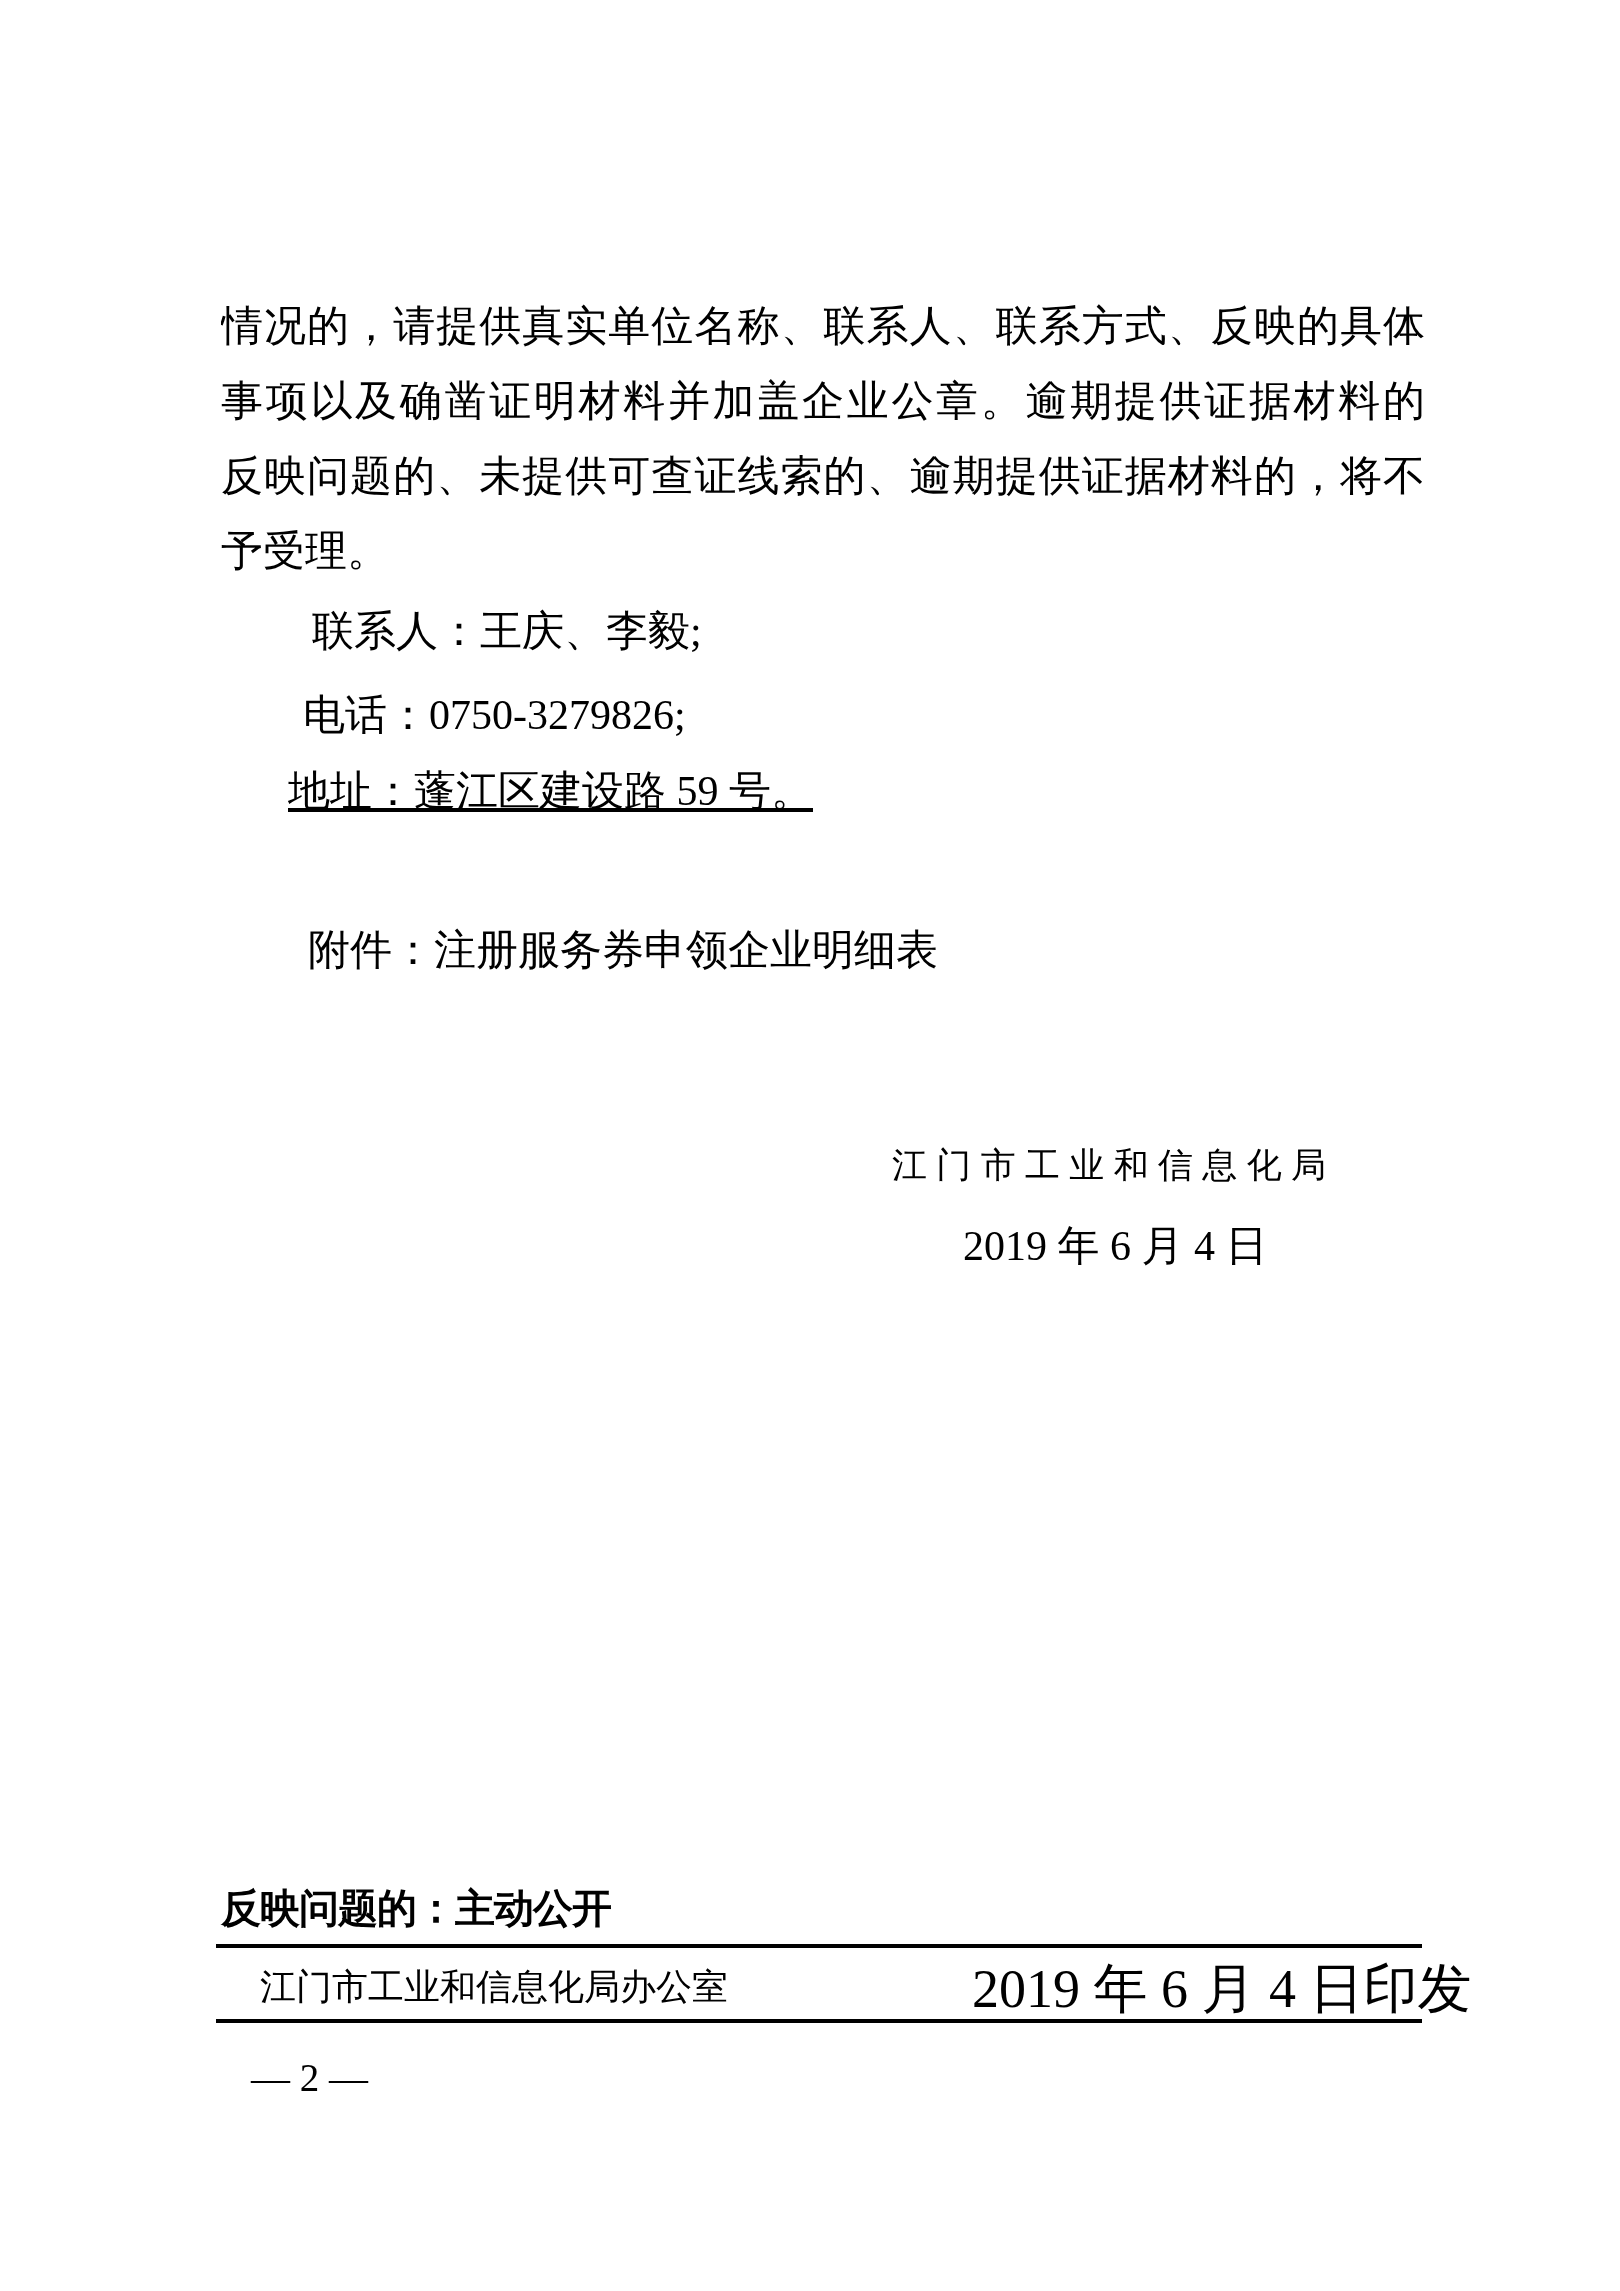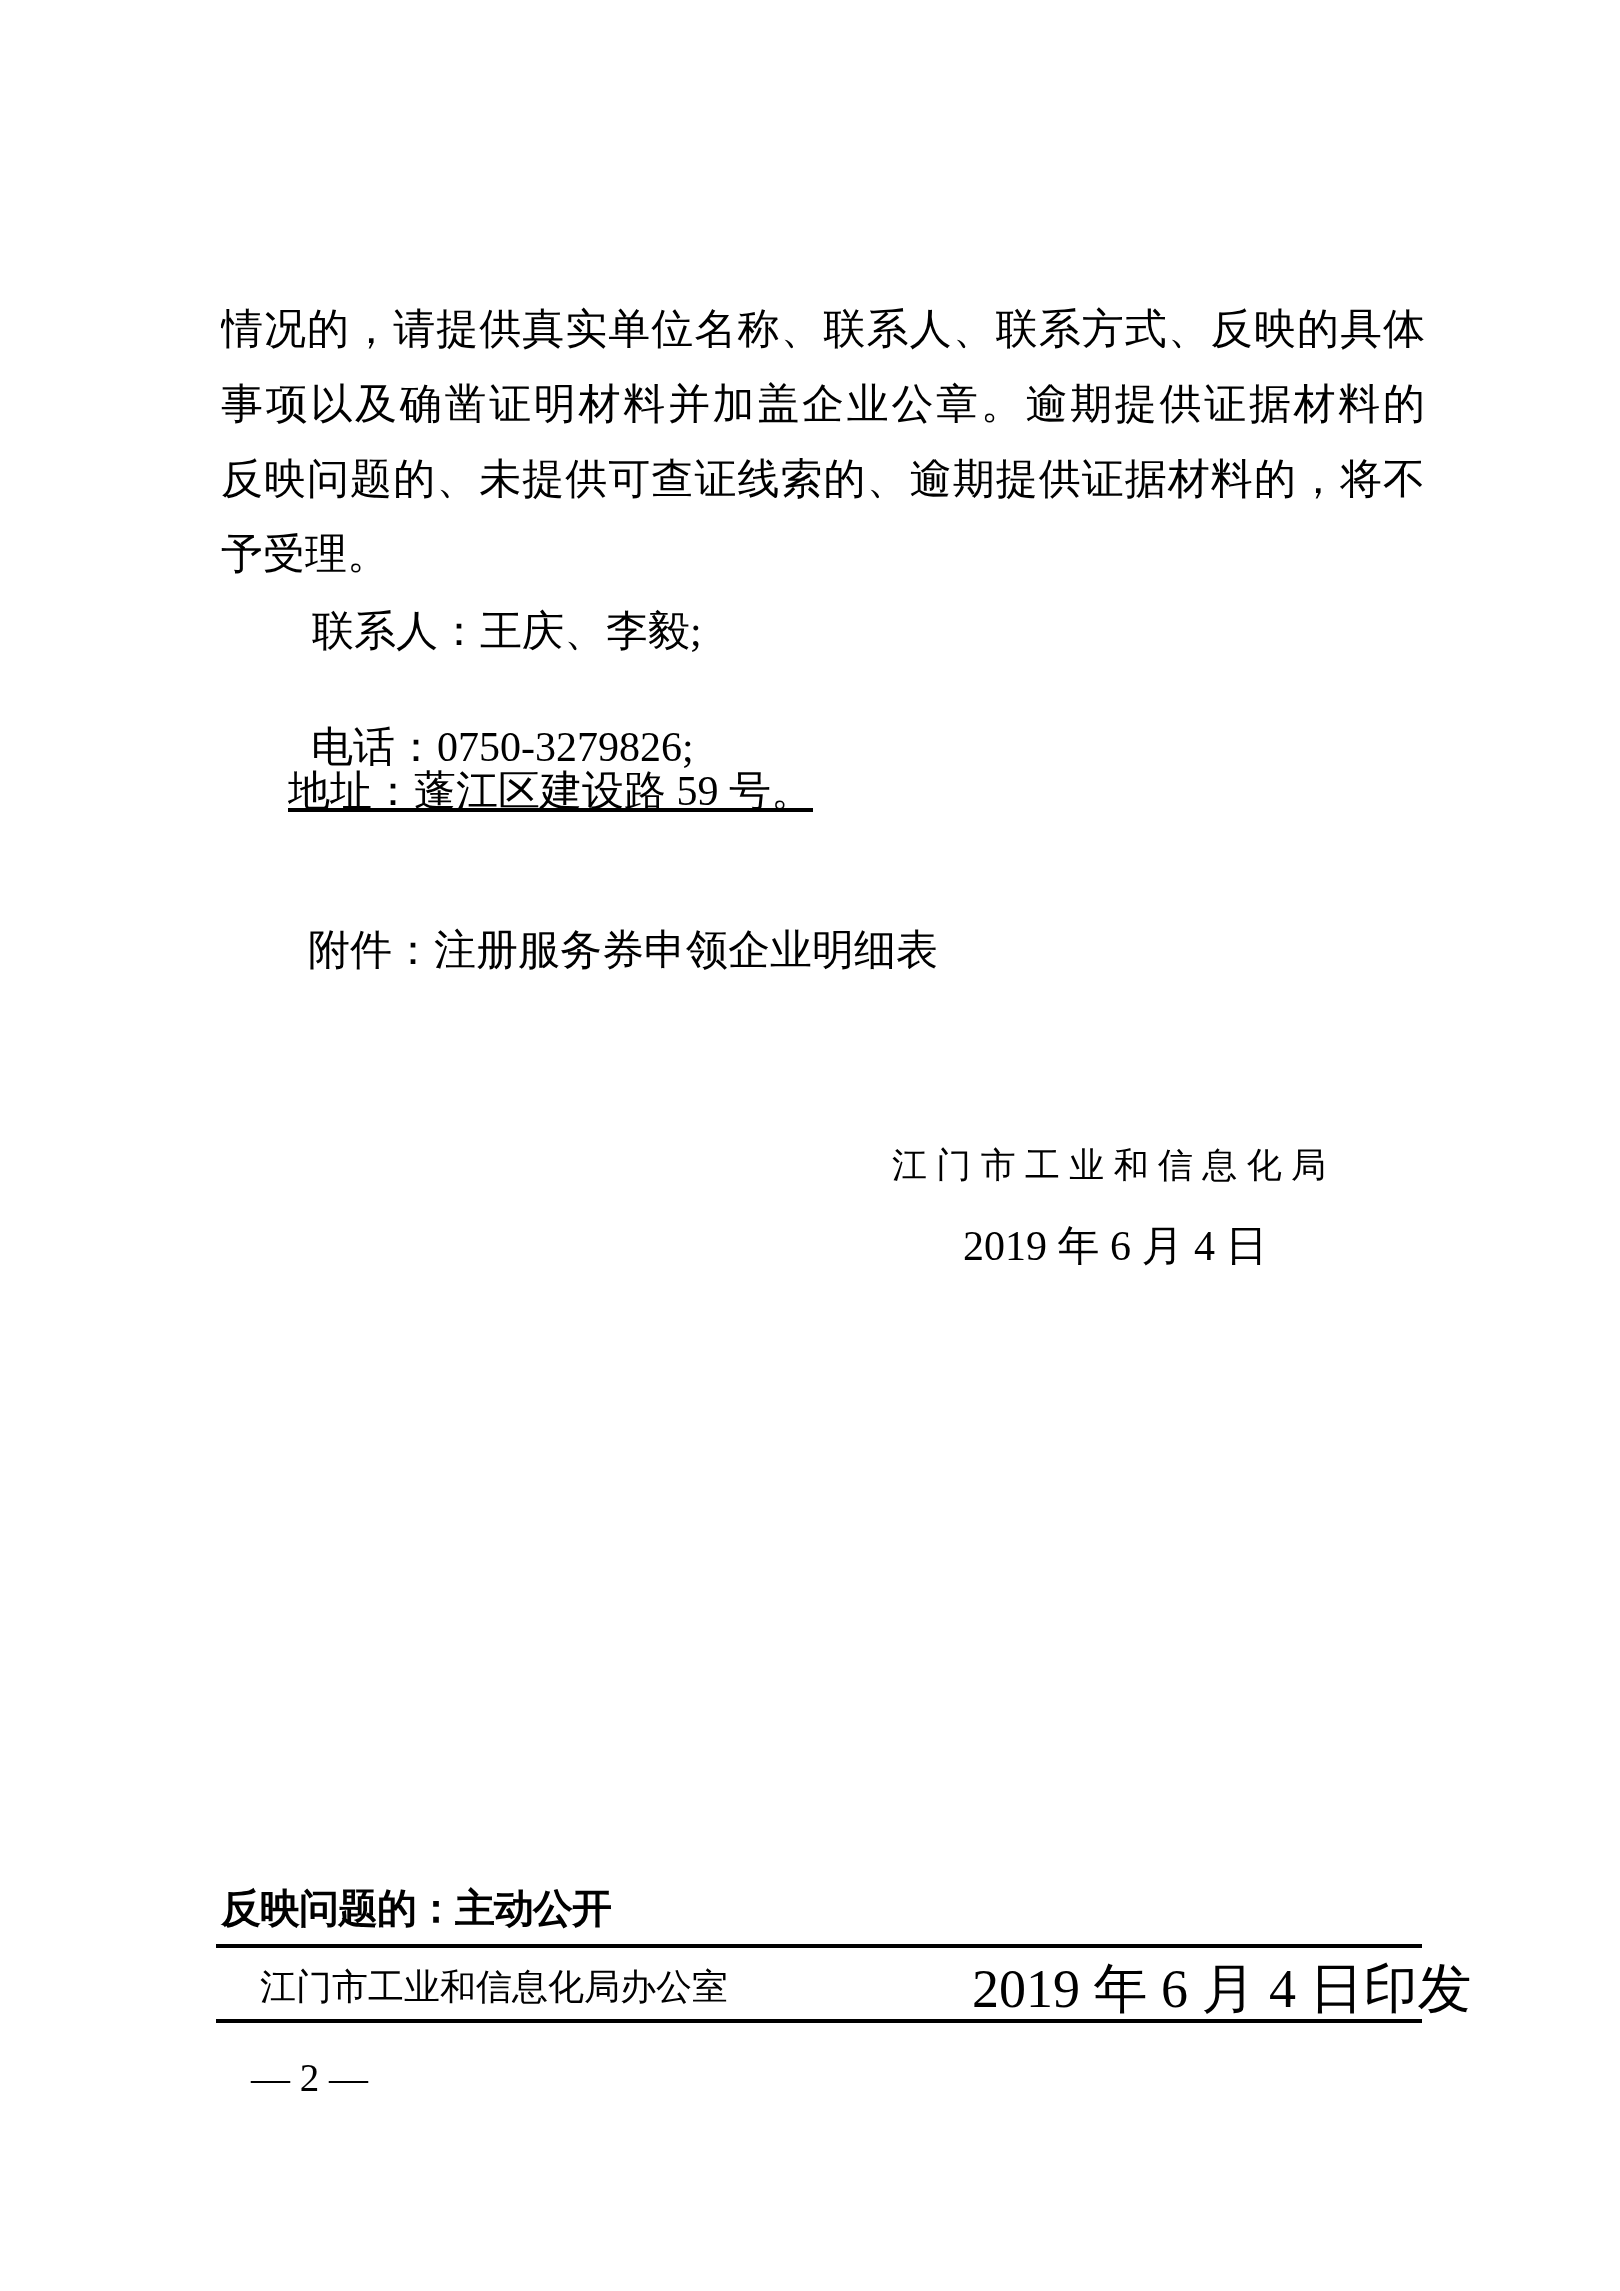--- a/index.html
+++ b/index.html
@@ -21,20 +21,21 @@
     position: absolute;
     left: 221px;
     top: 292px;
     width: 1204px;
     font-size: 42px;
     line-height: 75px;
   }
   .paragraph .pline {
     height: 75px;
     overflow: hidden;
+    font-family: Liberation Mono, monospace;
   }
   .paragraph .pline.jl {
     text-align: justify;
     text-align-last: justify;
   }
   
   .abs-line {
     position: absolute;
     font-size: 42px;
     line-height: 47px;
@@ -111,21 +112,21 @@
 <div class="page">
 
   <div class="paragraph">
     <div class="pline jl">情况的，请提供真实单位名称、联系人、联系方式、反映的具体</div>
     <div class="pline jl">事项以及确凿证明材料并加盖企业公章。逾期提供证据材料的</div>
     <div class="pline jl">反映问题的、未提供可查证线索的、逾期提供证据材料的，将不</div>
     <div class="pline">予受理。</div>
   </div>
 
   <div class="abs-line" style="left:312px; top:608px;">联系人：王庆、李毅;</div>
-  <div class="abs-line" style="left:311px; top:692px;margin-top:32px;">电话：0750-3279826;</div>
+  <div class="abs-line" style="left:303px; top:692px;">电话：0750-3279826;</div>
   <div class="abs-line" style="left:288px; top:768px;text-decoration:underline;">地址：蓬江区建设路 59 号。</div>
 
   <div class="abs-line" style="left:308px; top:927px;">附件：注册服务券申领企业明细表</div>
 
   <div class="sig-org">江门市工业和信息化局</div>
   <div class="sig-date">2019 年 6 月 4 日</div>
 
   <div class="publicity">反映问题的：主动公开</div>
 
   <div class="rule rule-top"></div>

